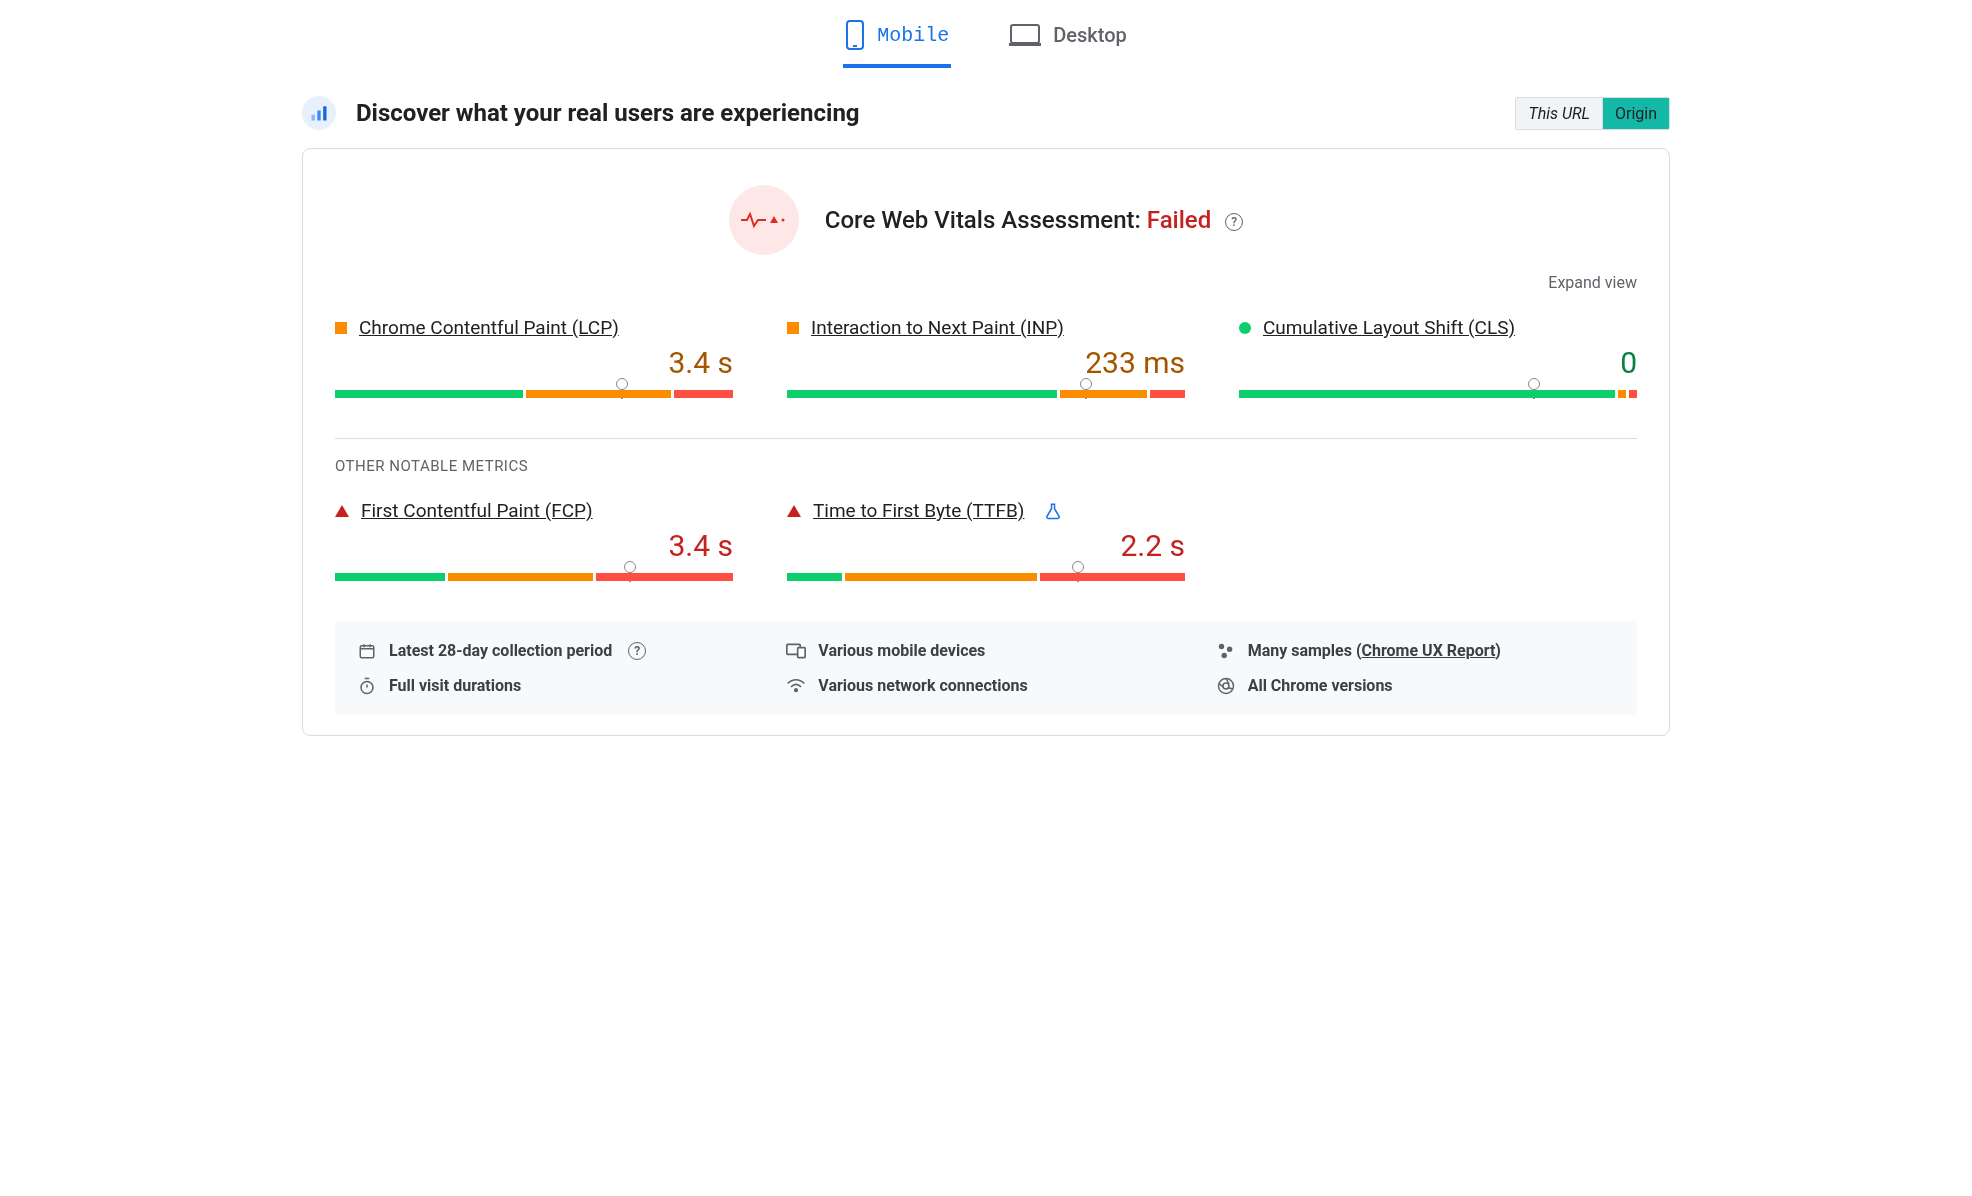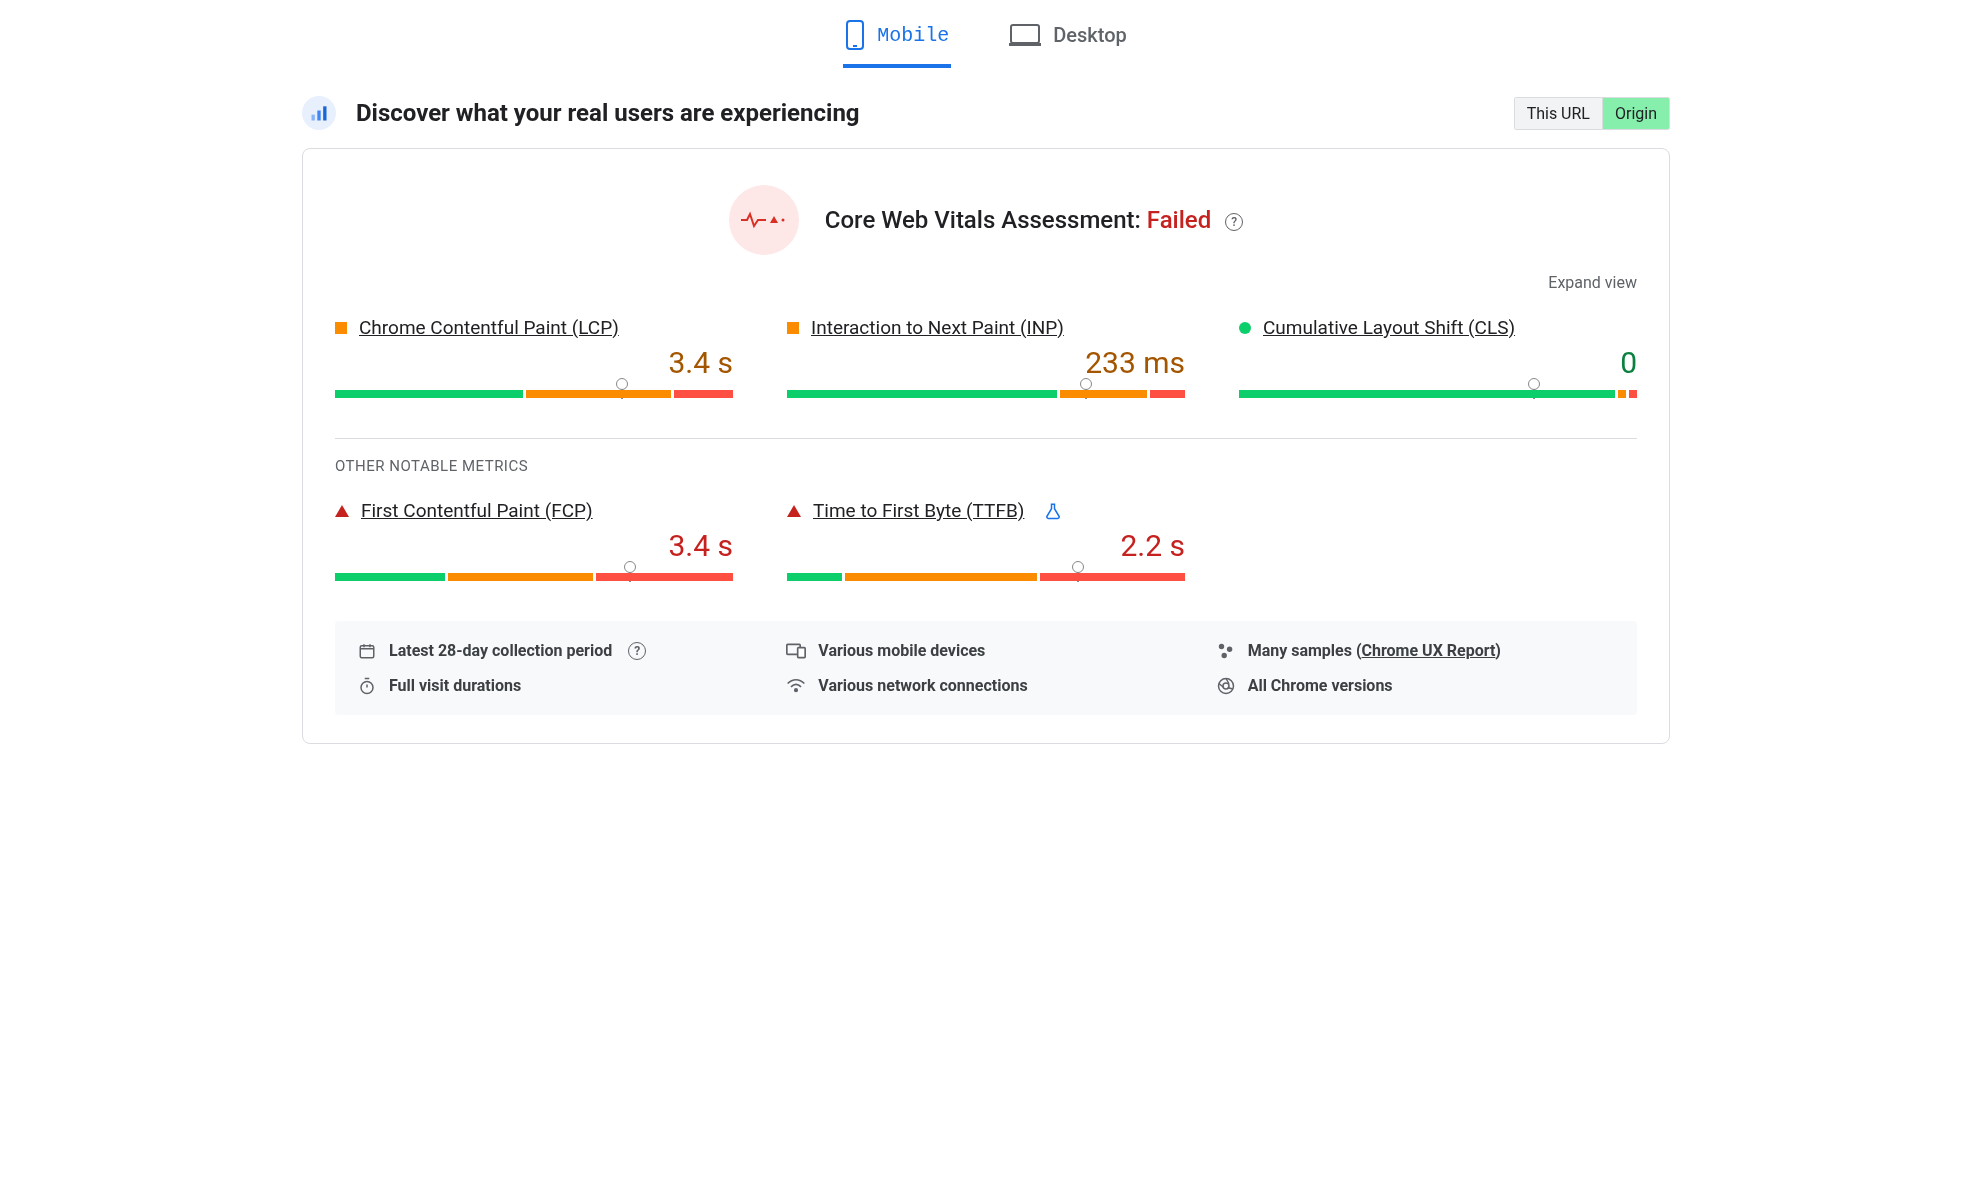--- a/index.html
+++ b/index.html
@@ -58,31 +58,31 @@
   }
   .speed-badge svg { width:20px; height:20px; }
   .page-title { font-size: 24px; font-weight:700; flex:1; }
   .scope-toggle {
     display:flex;
     border:1px solid var(--border);
     border-radius:2px;
     overflow:hidden;
   }
   .scope-toggle button {
-    background:#86efac; border:none; padding:6px 12px;
+    background:#14b8a6; border:none; padding:6px 12px;
     font-size:16px; color:var(--dark-text); cursor:pointer;
     font-family:inherit;
   }
   .scope-toggle button:first-child { border-right:1px solid var(--border); }
-  .scope-toggle button.active { background:#f1f3f4; }
+  .scope-toggle button.active { background:#f1f3f4;font-style:italic; }
 
   .card {
     border:1px solid var(--border);
     border-radius:8px;
-    padding: 30px 32px 28px;
+    padding: 30px 32px 20px;
   }
   .assessment {
     display:flex; align-items:center; justify-content:center;
     gap:26px; margin-top:6px;
   }
   .assess-icon {
     width:70px; height:70px; border-radius:50%;
     background:#fde7e7;
     display:flex; align-items:center; justify-content:center;
   }

